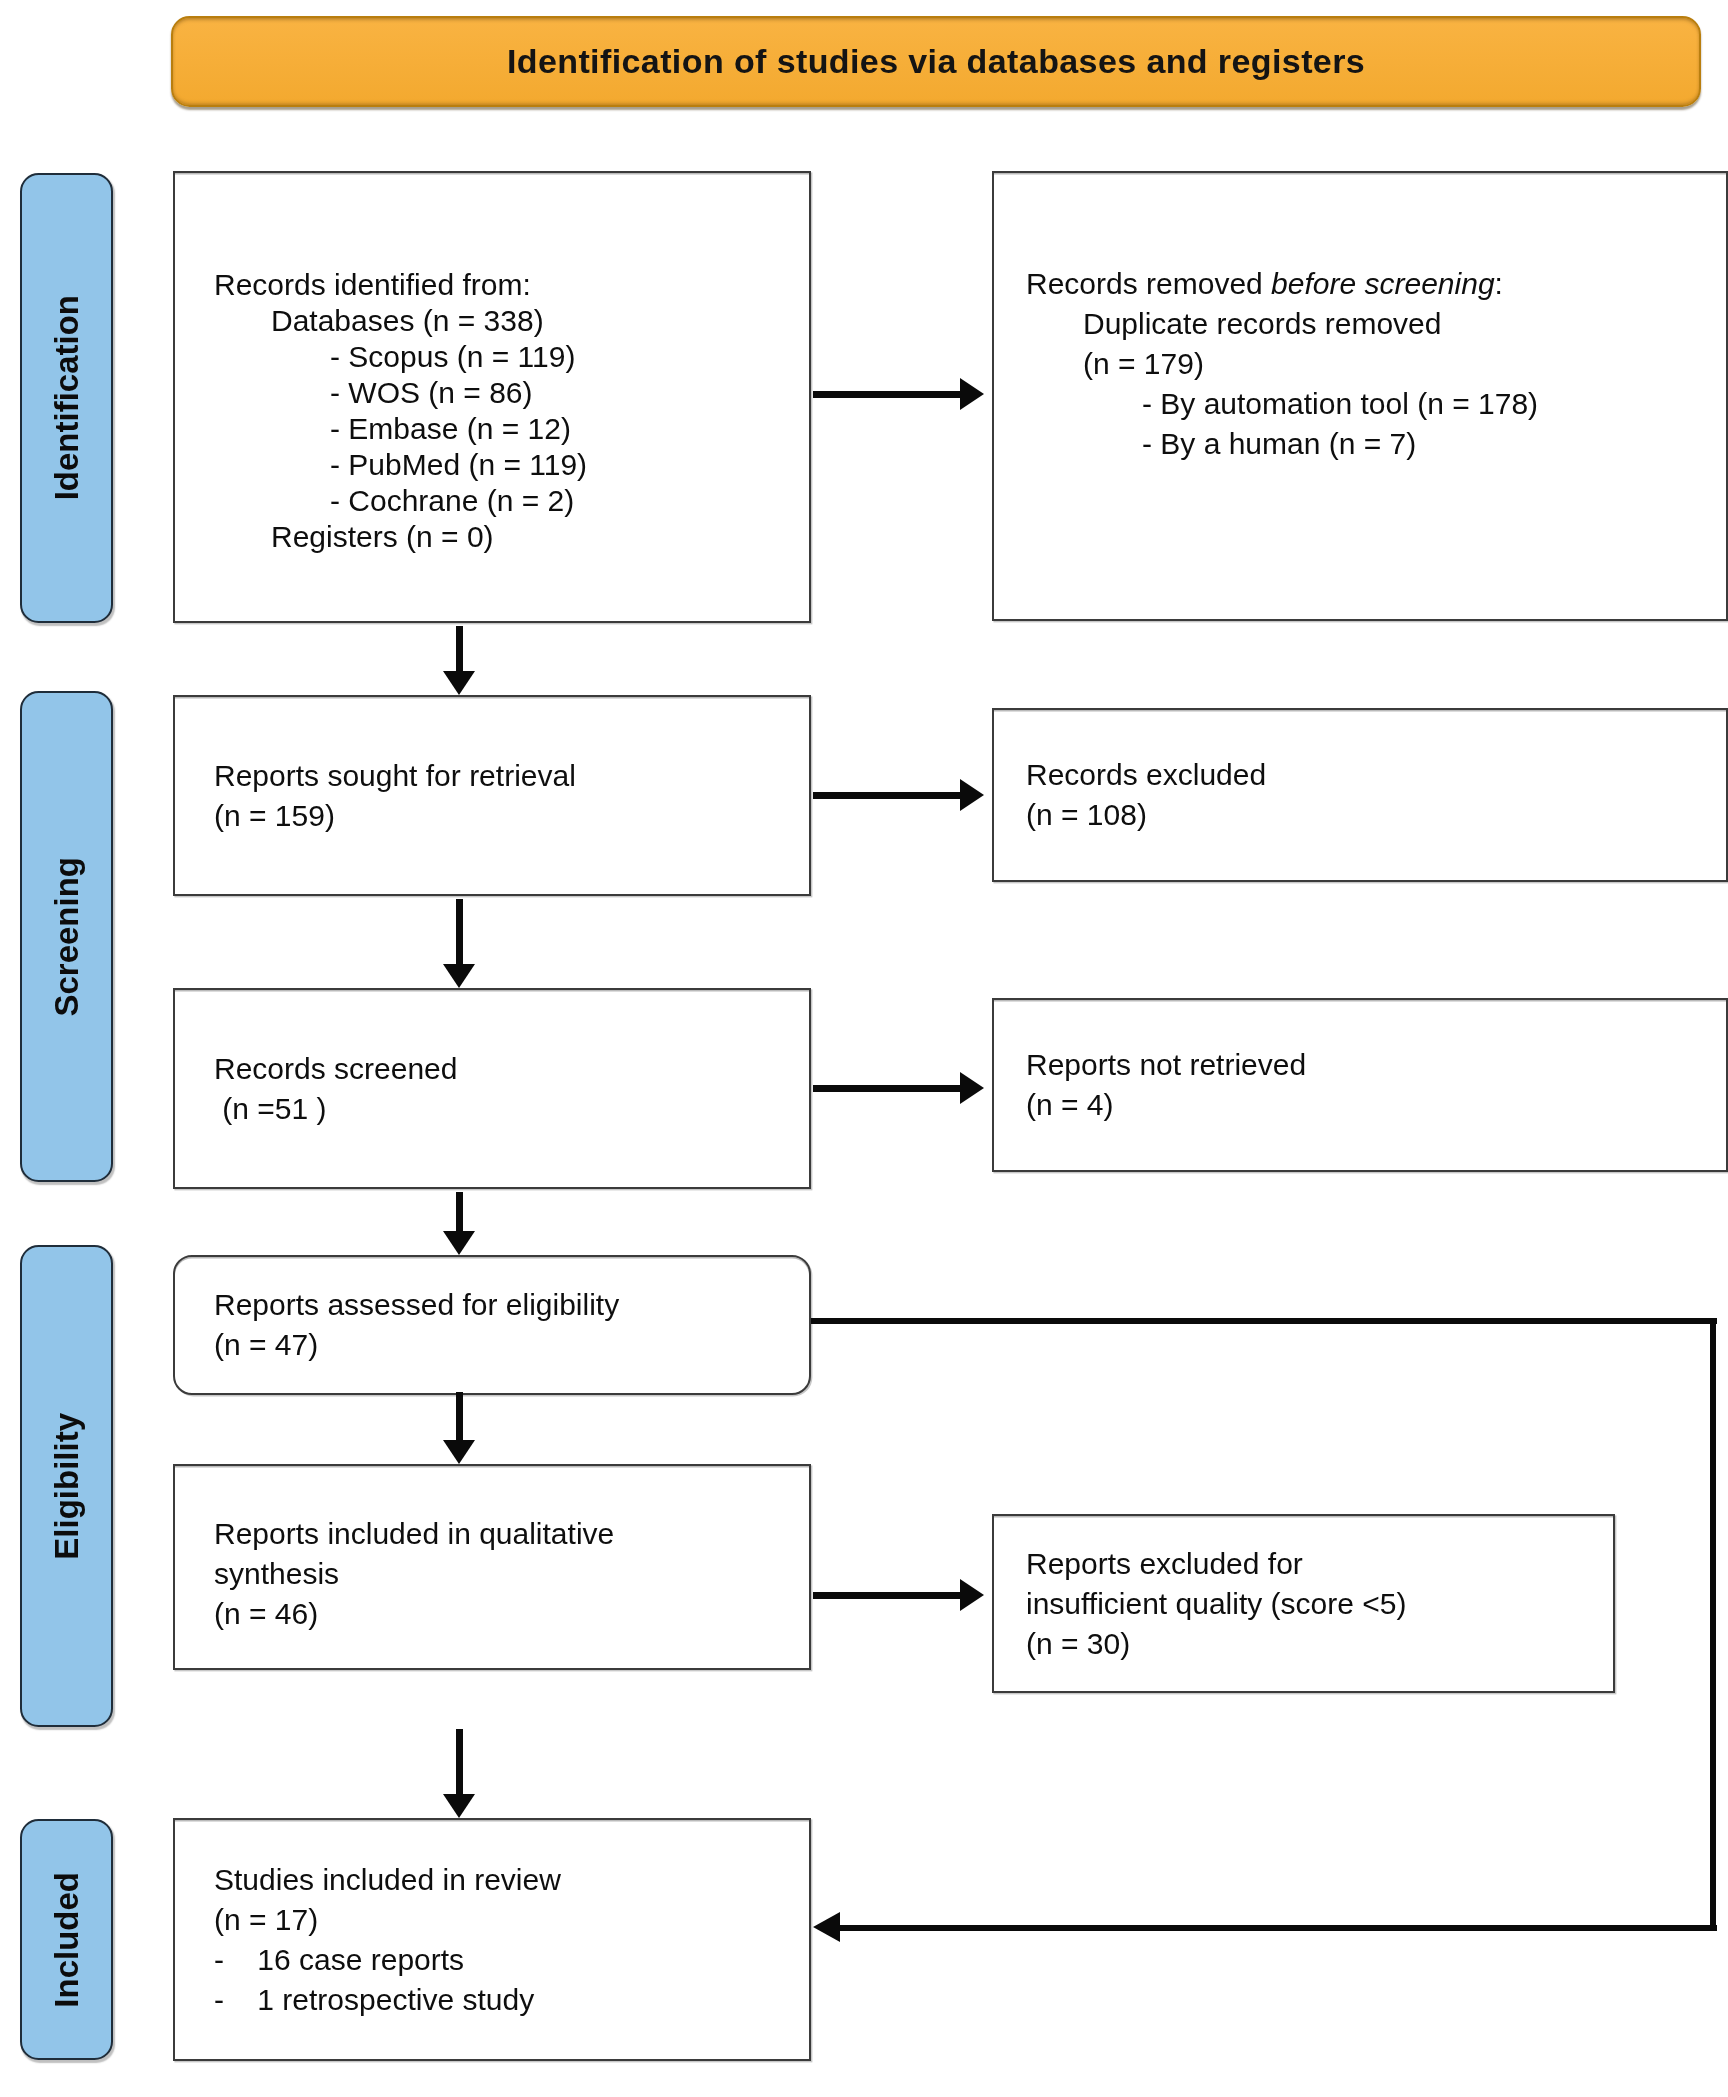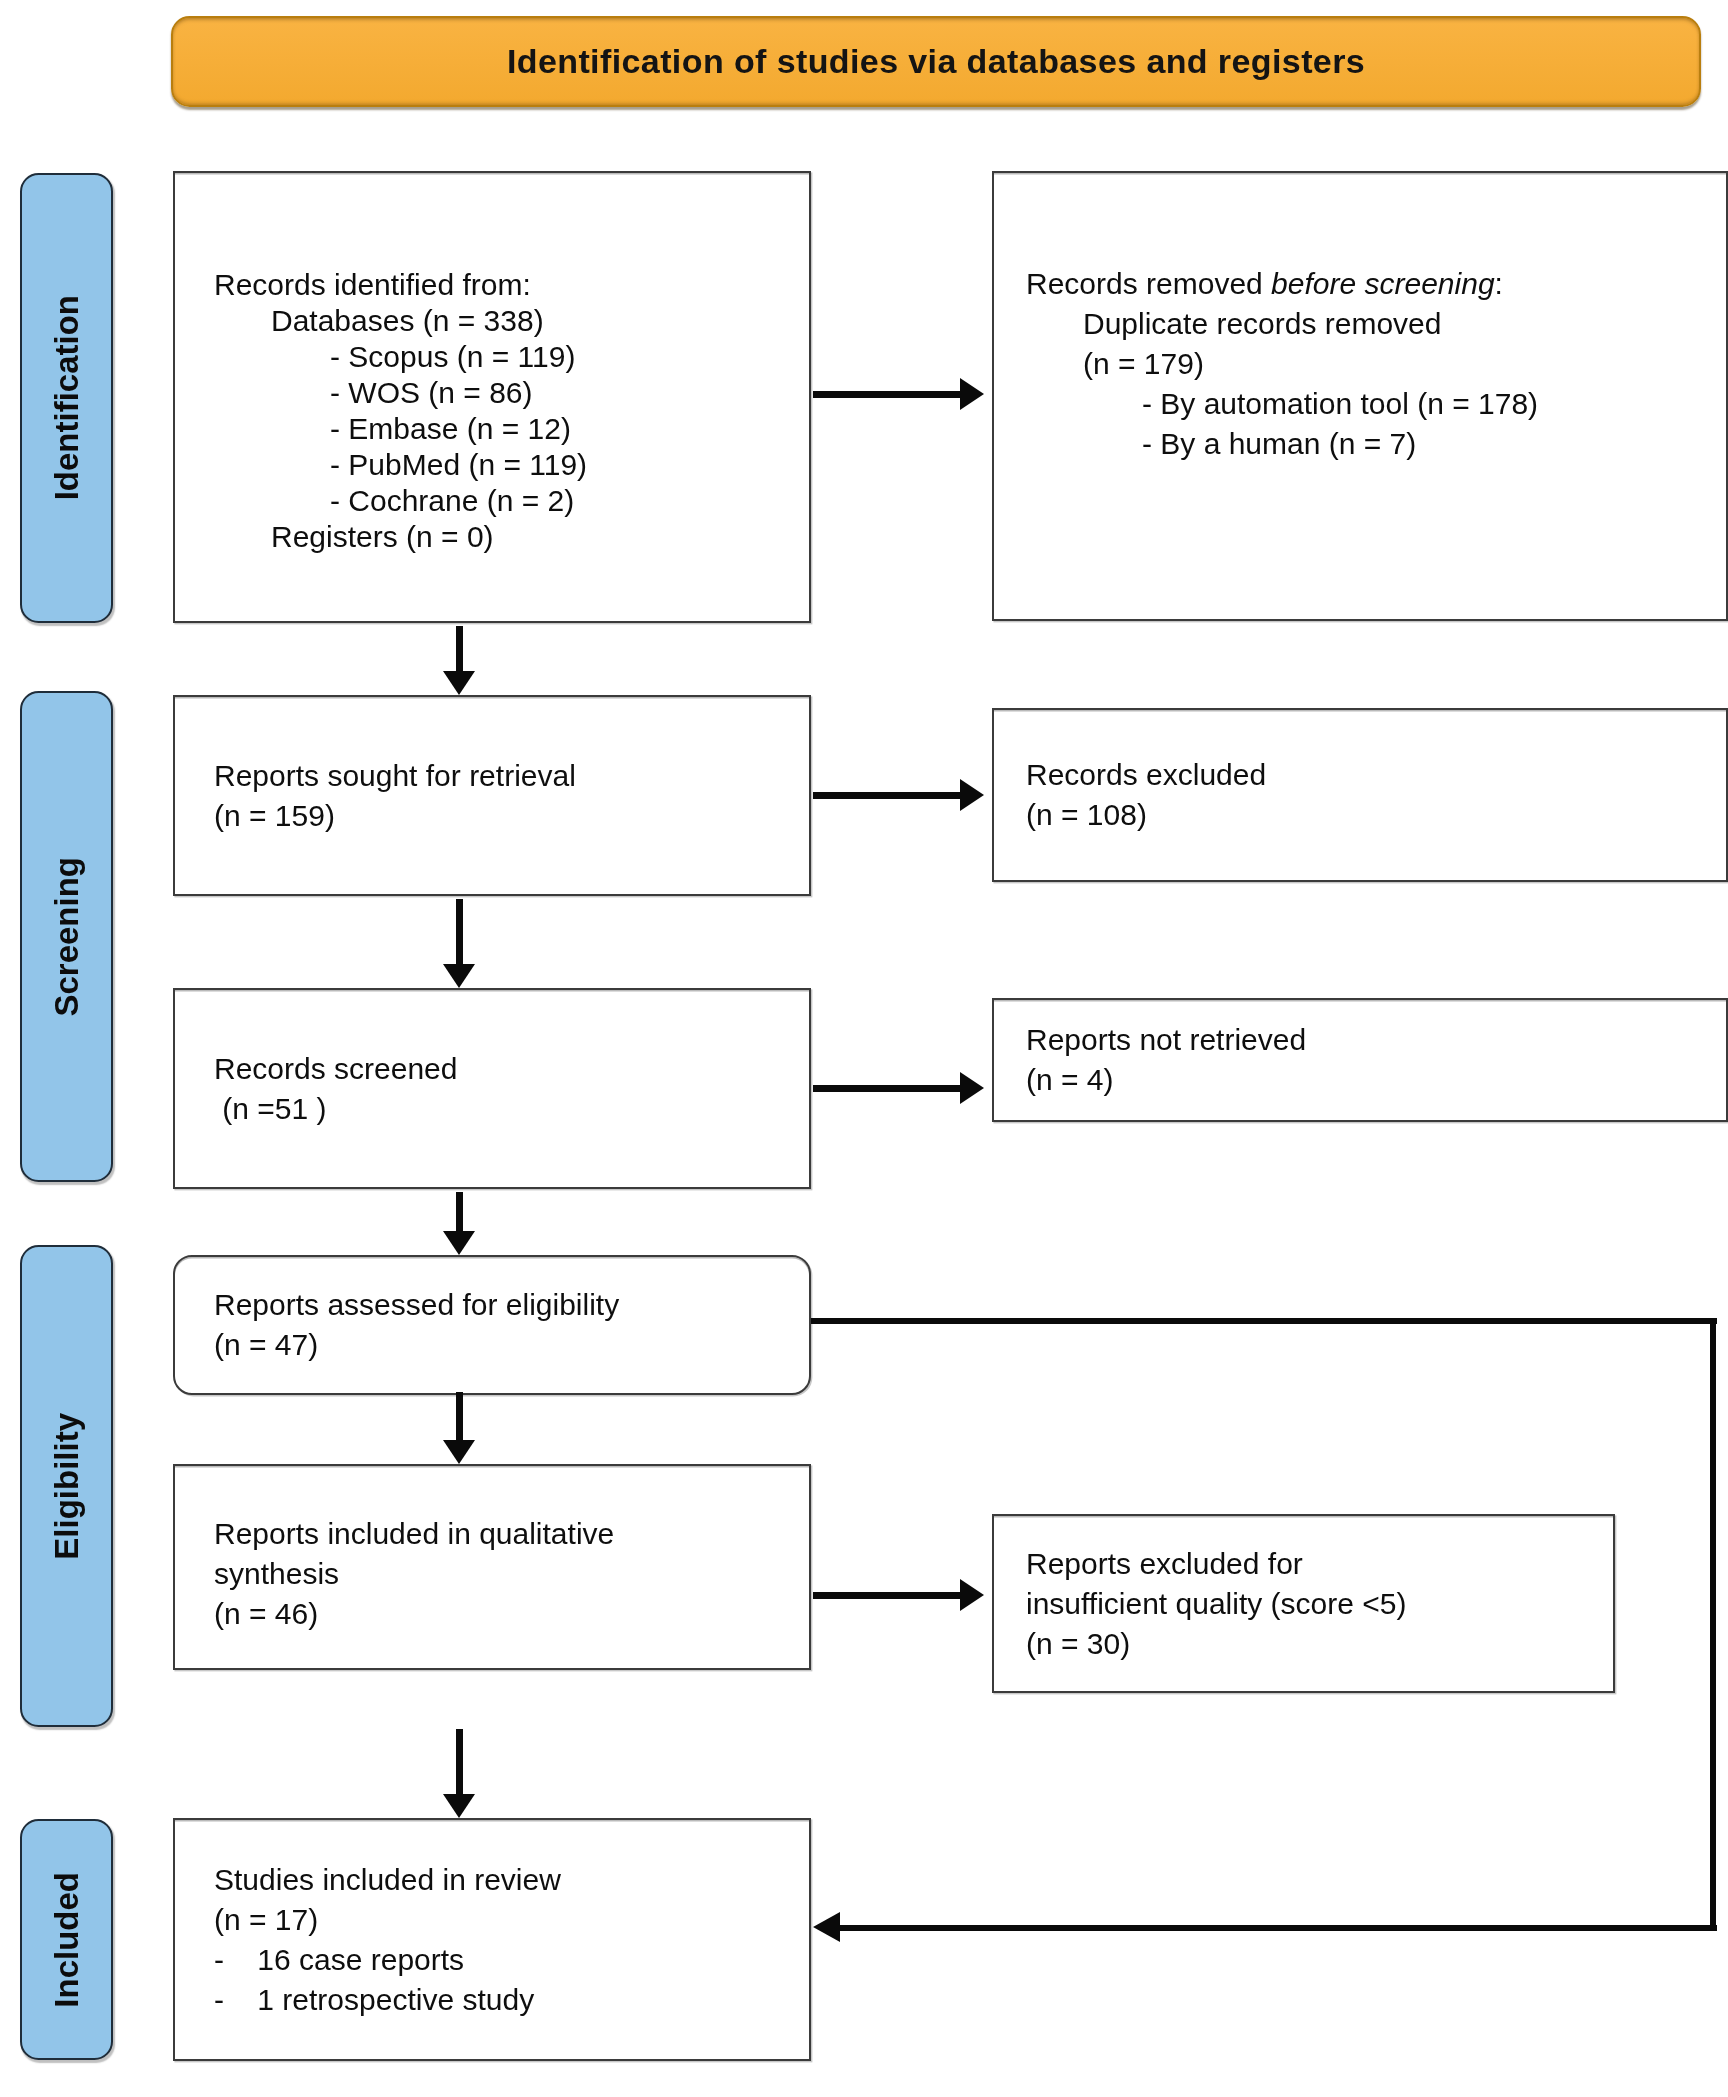--- a/index.html
+++ b/index.html
@@ -45,21 +45,21 @@
   .b{left:173px;width:638px;}
   .r{left:992px;width:736px;}
   .b1{top:171px;height:452px;padding:43px 11.4px 14.3px 39px;line-height:36px;}
   .b2{top:695px;height:201px;padding-left:39px;}
   .b3{top:988px;height:201px;padding-left:39px;}
   .b4{top:1255px;height:140px;padding-left:39px;border-radius:19px;}
   .b5{top:1464px;height:206px;padding:21.4px 11.4px 7.1px 39px;}
   .b6{top:1818px;height:243px;padding-left:39px;}
   .r1{top:171px;height:450px;padding:14.3px 11.4px 79px 32px;}
   .r2{top:708px;height:174px;padding-left:32px;justify-content:center;}
-  .r3{top:998px;height:124px;padding-left:32px;}
+  .r3{top:998px;height:174px;padding-left:32px;}
   .r4{top:1514px;height:179px;width:623px;padding-left:32px;}
   .line{white-space:pre-wrap;}
   .indent-1{padding-left:57px;}
   .indent-2{padding-left:116px;}
   .it{font-style:italic;}
   
   .varrow{position:absolute;left:443px;width:33px;}
   .av1{top:626px;height:69px;}
   .av2{top:899px;height:89px;}
   .av3{top:1192px;height:63px;}

